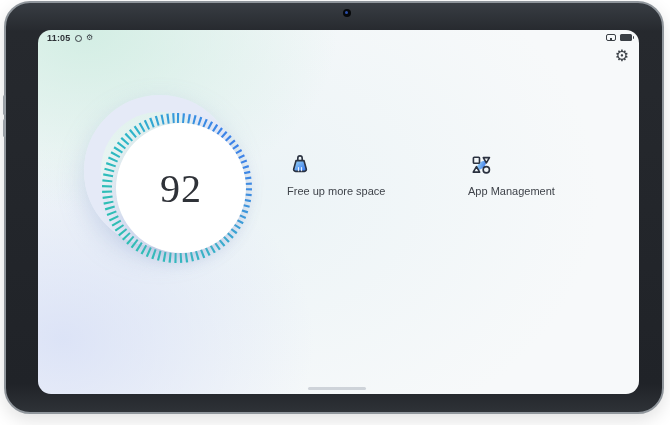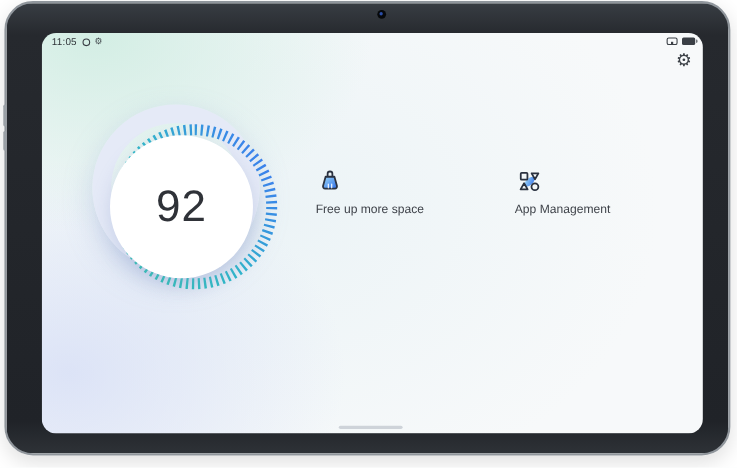--- a/index.html
+++ b/index.html
@@ -25,21 +25,21 @@
   .screen { position:absolute; left:32px; top:27px; width:601px; height:364px;
             border-radius:13px; overflow:hidden;
             background:
               radial-gradient(420px 300px at 8% 0%, rgba(205,236,224,.85), rgba(205,236,224,0) 60%),
               radial-gradient(420px 320px at 4% 85%, rgba(214,222,246,.8), rgba(214,222,246,0) 60%),
               radial-gradient(500px 380px at 35% 45%, rgba(228,240,244,.6), rgba(228,240,244,0) 70%),
               #f7f9fa; }
 
   
   .statusbar { position:absolute; left:0; top:0; width:100%; height:16px; }
-  .sb-time { position:absolute; left:9px; top:3px; font-size:9px; font-weight:normal;
+  .sb-time { position:absolute; left:9px; top:3px; font-size:9px; font-weight:bold;
              color:#2e3237; letter-spacing:.2px; }
   .sb-left-icons { position:absolute; left:37px; top:4px; display:flex; gap:4px; align-items:center; }
   .ring-ic { width:7px; height:7px; border:1.2px solid #3a3f45; border-radius:50%; }
   .mini-gear { font-size:8px; line-height:8px; color:#3a3f45; }
   .sb-right-icons { position:absolute; right:7px; top:4px; display:flex; gap:4px; align-items:center; }
   .cast-ic { width:10px; height:7px; border:1.2px solid #3a3f45; border-radius:2px; position:relative; }
   .cast-ic::after { content:""; position:absolute; left:3px; bottom:0; width:2px; height:2px; background:#3a3f45; }
   .batt-ic { width:12px; height:7px; background:#3a3f45; border-radius:1.5px; position:relative; }
   .batt-ic::after { content:""; position:absolute; right:-2px; top:2px; width:1.5px; height:3px;
                     background:#3a3f45; border-radius:0 1px 1px 0; }
@@ -47,24 +47,24 @@
   
   .settings-gear { position:absolute; right:10px; top:18px; font-size:16px; line-height:16px;
                    color:#3d4248; cursor:pointer; }
 
   
   .gauge { position:absolute; left:46px; top:65px; width:186px; height:186px; }
   .gauge-band { position:absolute; left:0; top:0; width:152px; height:152px;
                 border:17px solid #e5eaf7; border-radius:50%;
                 box-shadow:0 10px 26px rgba(140,160,205,.35); }
   .gauge-ticks { position:absolute; left:0; top:0; }
-  .gauge-inner { position:absolute; left:16px; top:28px; width:130px; height:130px;
+  .gauge-inner { position:absolute; left:32px; top:28px; width:130px; height:130px;
                  border-radius:50%; background:#fff;
                  box-shadow:0 6px 16px rgba(130,150,200,.30);
-                 display:flex; align-items:center; justify-content:center; }
+                 display:flex; align-items:center; justify-content:center;font-family:Liberation Serif, serif; }
   .gauge-score { font-size:40px; font-weight:300; color:#2f3238; letter-spacing:1px; }
 
   
   .optimize-btn { position:absolute; left:97px; top:285px; width:89px; height:24px;
                   border:none; border-radius:12px; background:#3b77f1; color:#fff;
                   font-size:10px; font-weight:500; font-family:"Liberation Sans",sans-serif;
                   display:flex; align-items:center; justify-content:center; cursor:pointer;
                   box-shadow:0 3px 8px rgba(59,119,241,.35); }
 
   

